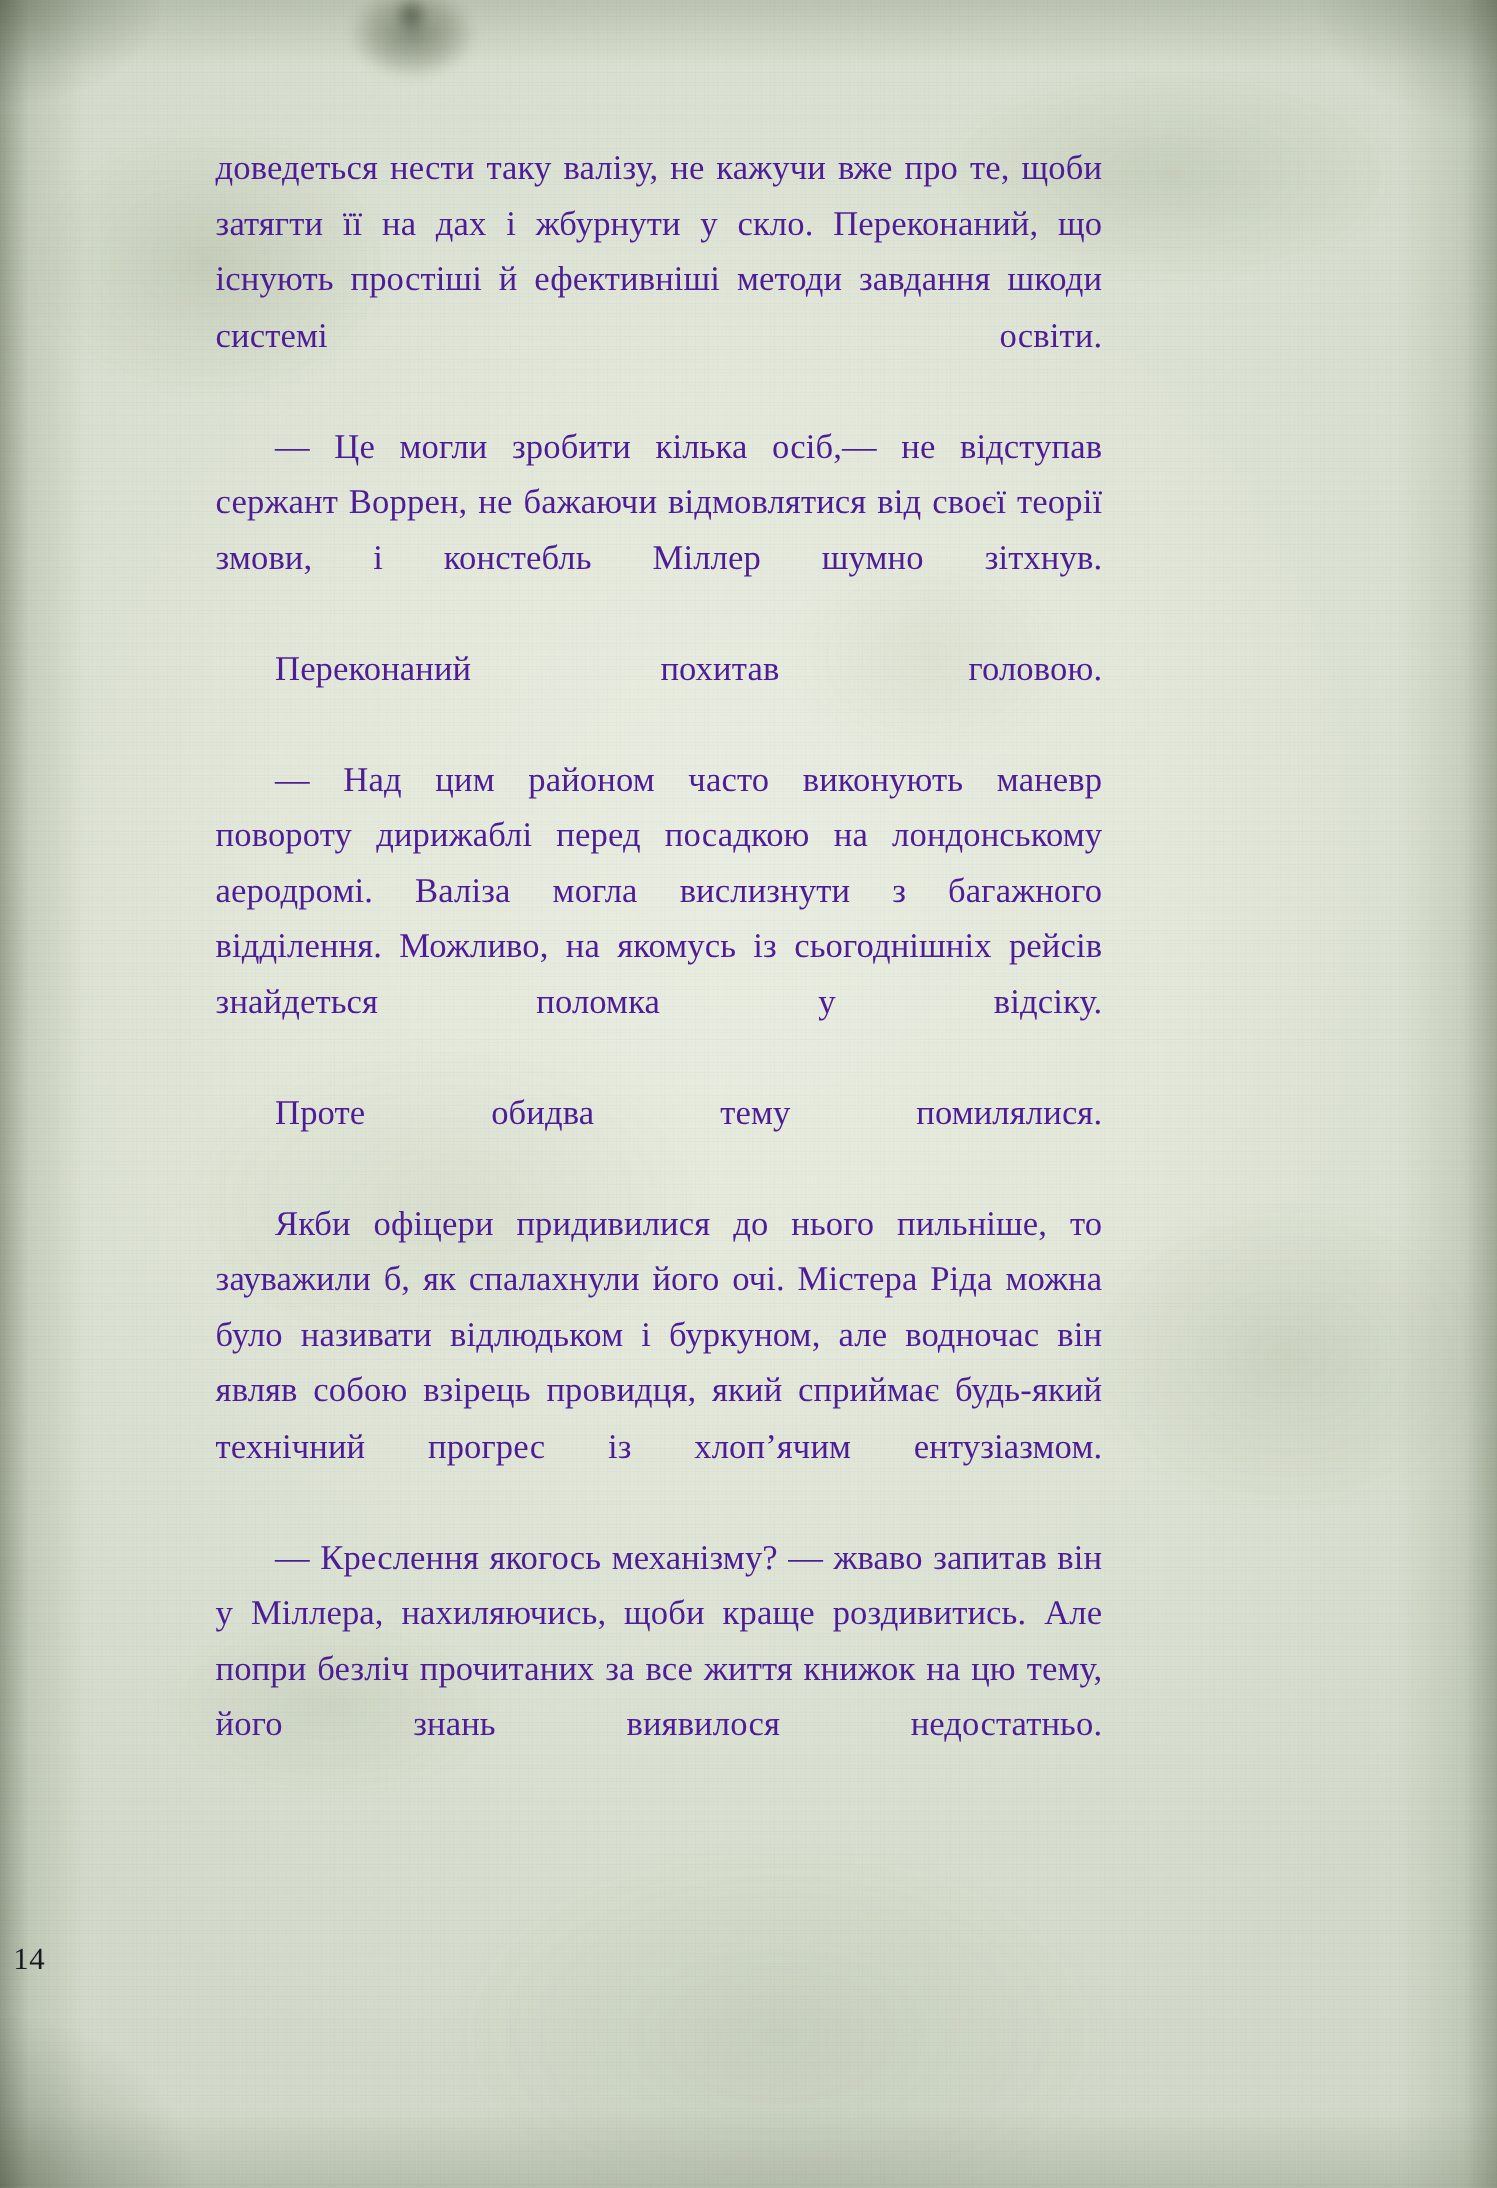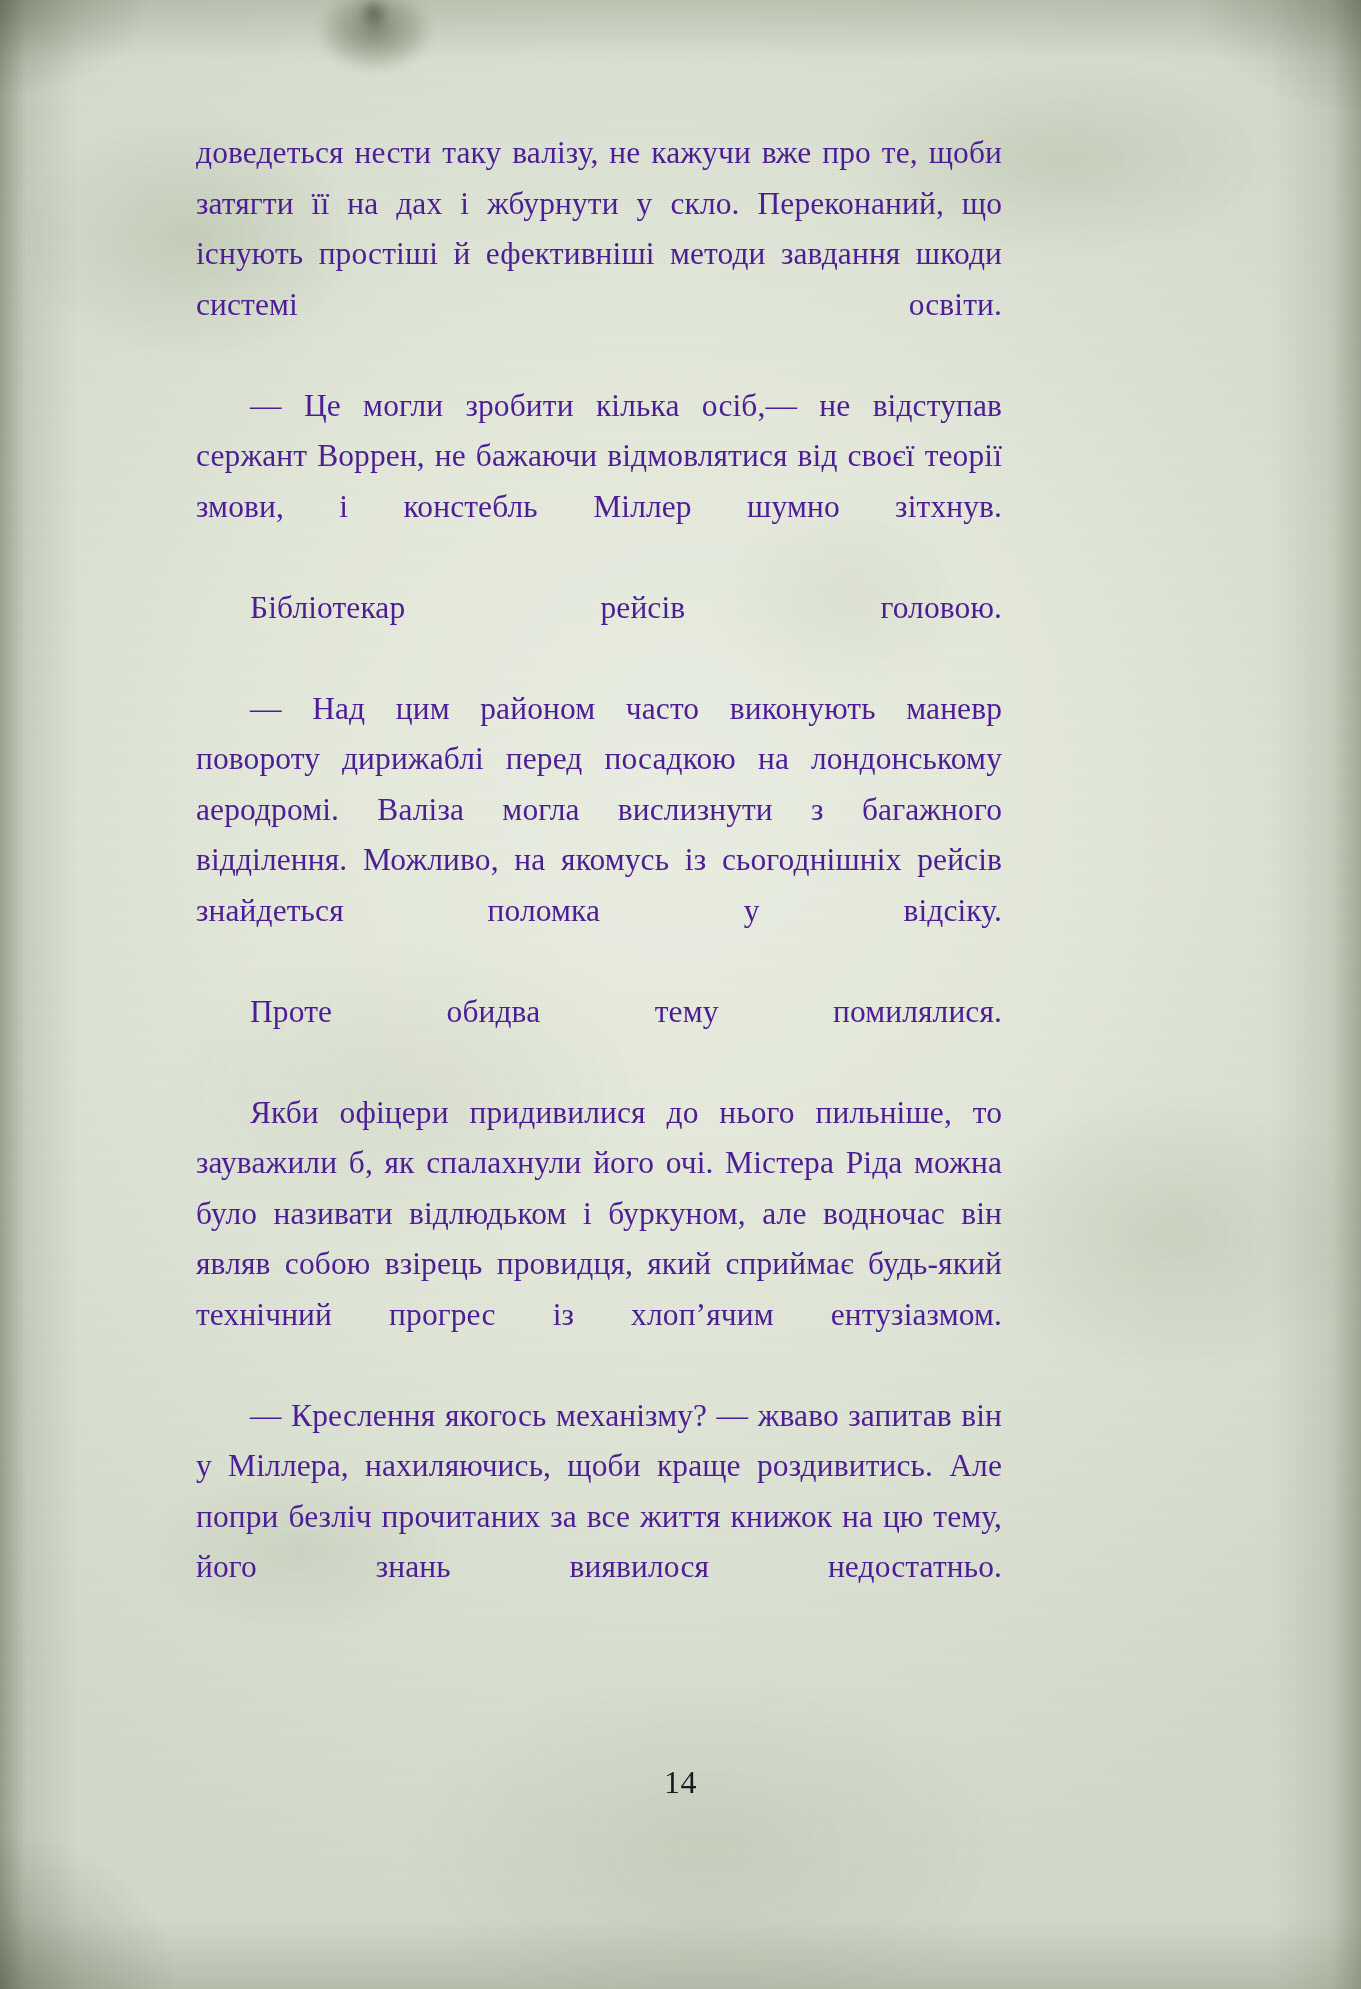--- a/index.html
+++ b/index.html
@@ -124,25 +124,24 @@
 
   
   .para::after {
     content: "";
     display: inline-block;
     width: 100%;
   }
 
   .page-number {
     position: absolute;
-    left: 0;
+    left: 12px;
     right: 0;
     top: 1762px;
-    text-align: center;
-    font-size: 32px;
+    font-size: 28px;
     line-height: 40px;
     color: #171a22;
     font-family: "Liberation Serif", "DejaVu Serif", serif;
     letter-spacing: 0.5px;
   }
 
   
   .ink-soft {
     filter: blur(0.22px);
   }
@@ -166,21 +165,21 @@
   <div class="corner-dark-tr"></div>
   <div class="corner-dark-bl"></div>
   <div class="top-smudge"></div>
   <div class="top-smudge-2"></div>
   <div class="edge-vignette"></div>
   <div class="scan-haze"></div>
 
   <div class="text-block ink-soft">
     <p class="para no-indent">доведеться нести таку валізу, не кажучи вже про те, щоби затягти її на дах і жбурнути у скло. Переконаний, що існують простіші й ефективніші методи завдання шкоди системі освіти.</p>
     <p class="para">— Це могли зробити кілька осіб,— не відступав сержант Воррен, не бажаючи відмовлятися від своєї теорії змови, і констебль Міллер шумно зітхнув.</p>
-    <p class="para">Бібліотекар рейсів головою.</p>
+    <p class="para">Переконаний похитав головою.</p>
     <p class="para">— Над цим районом часто виконують маневр повороту дирижаблі перед посадкою на лондонському аеродромі. Валіза могла вислизнути з багажного відділення. Можливо, на якомусь із сьогоднішніх рейсів знайдеться поломка у відсіку.</p>
     <p class="para">Проте обидва тему помилялися.</p>
     <p class="para">Якби офіцери придивилися до нього пильніше, то зауважили б, як спалахнули його очі. Містера Ріда можна було називати відлюдьком і буркуном, але водночас він являв собою взірець провидця, який сприймає будь-який технічний прогрес із хлоп’ячим ентузіазмом.</p>
     <p class="para">— Креслення якогось механізму? — жваво запитав він у Міллера, нахиляючись, щоби краще роздивитись. Але попри безліч прочитаних за все життя книжок на цю тему, його знань виявилося недостатньо.</p>
 
   </div>
 
   <div class="page-number ink-soft">14</div>
 
 </div>

